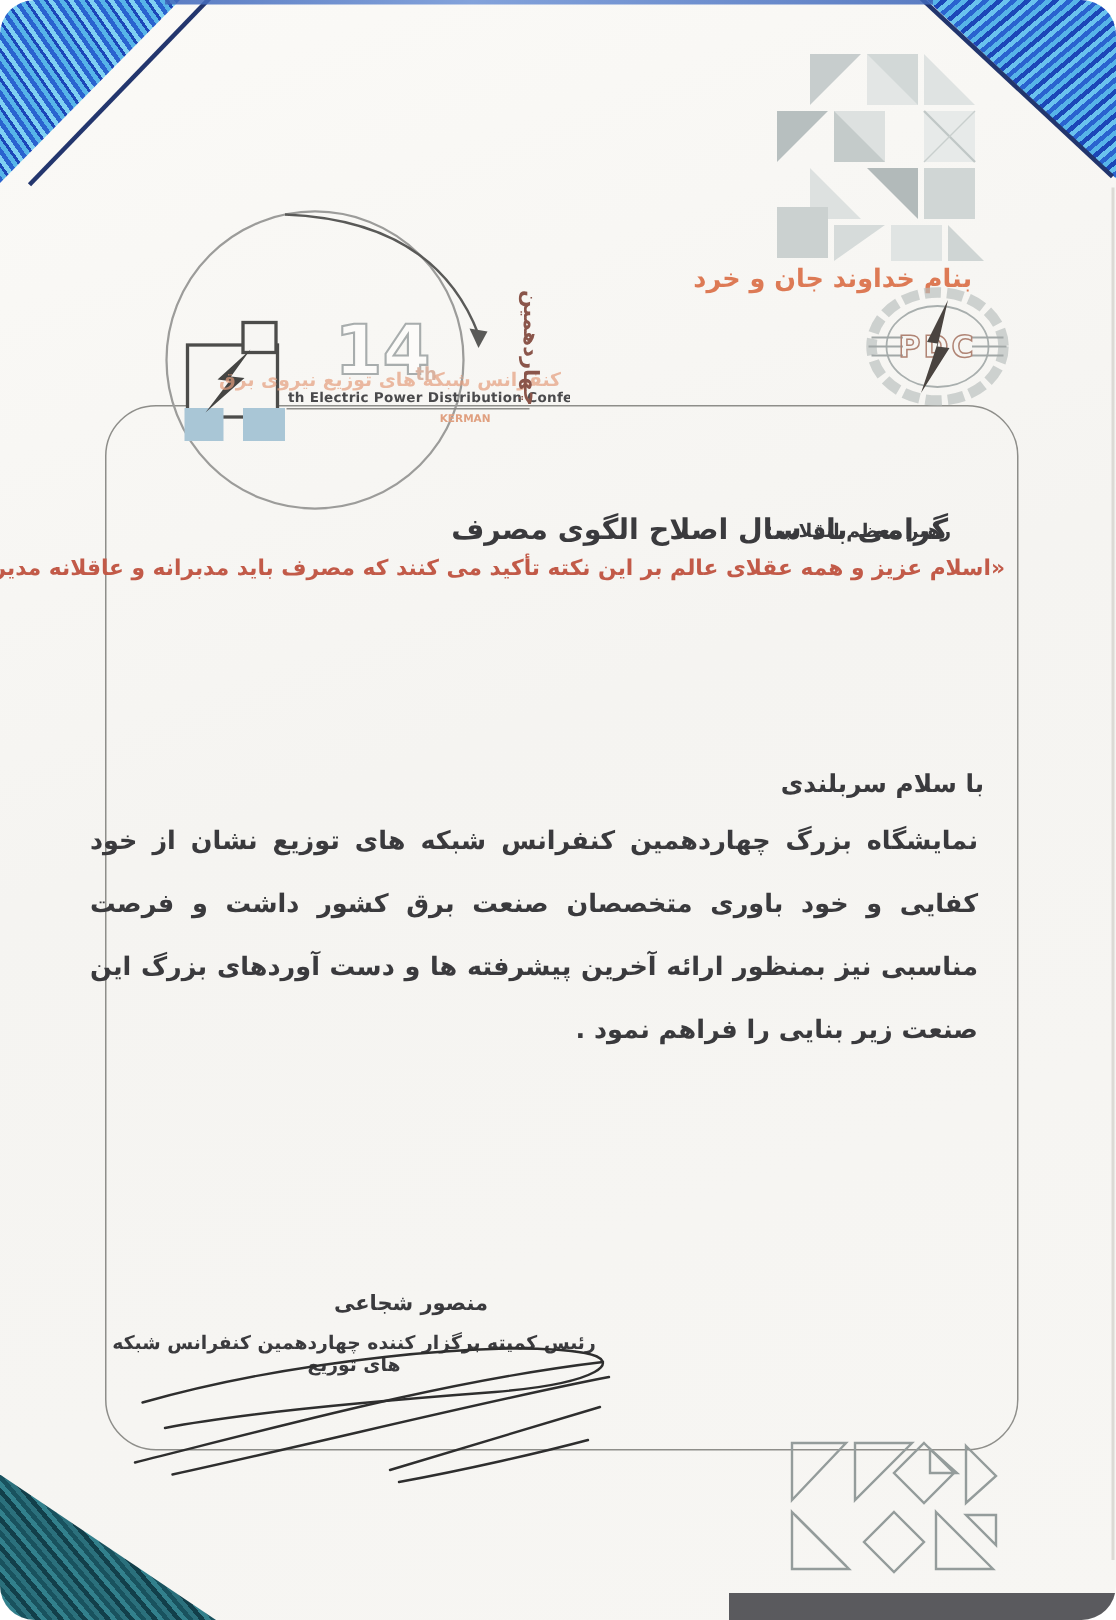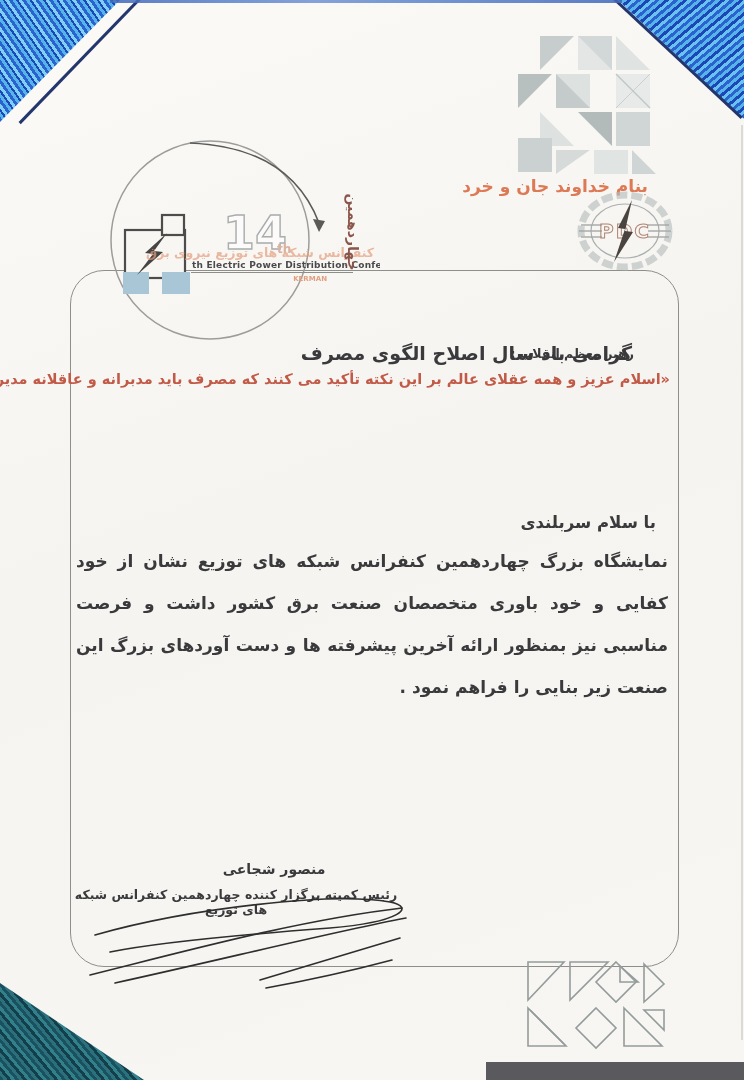--- a/index.html
+++ b/index.html
@@ -1,17 +1,17 @@
 <!DOCTYPE html>
 <html lang="fa"><head>
 <meta charset="utf-8">
 <style>
   html,body{margin:0;padding:0;}
   body{width:744px;height:1080px;overflow:hidden;font-family:"DejaVu Sans",sans-serif;}
-  .photo{position:relative;width:744px;height:1080px;background:linear-gradient(160deg,#fbfaf7 0%,#f5f4f1 45%,#f7f6f3 100%);overflow:hidden;}
+  .photo{position:relative;width:744px;height:1080px;background:linear-gradient(160deg,#fbfaf7 0%,#f5f4f1 45%,#f7f6f3 100%);overflow:hidden;border-radius:23px;}
   .abs{position:absolute;}
   
   .corner{position:absolute;z-index:1;}
   .corner-tl{left:0;top:0;width:120px;height:122px;
     background:repeating-linear-gradient(55deg,#2a63cf 0 3px,#57b4e8 3px 6px,#1c47b8 6px 8px,#7fd0f2 8px 11px);
     clip-path:polygon(0 0,100% 0,0 100%);}
   .corner-tl-edge{left:-8px;top:57px;width:180px;height:2.5px;background:#23366e;transform:rotate(-46deg);z-index:1;}
   .corner-tr{right:0;top:0;width:126px;height:119px;
     background:repeating-linear-gradient(140deg,#2a63cf 0 3px,#57b4e8 3px 6px,#1c47b8 6px 9px,#6ac2ee 9px 12px);
     clip-path:polygon(0 0,100% 0,100% 100%);}
@@ -23,21 +23,21 @@
   .right-edge{right:1px;top:125px;width:2px;height:915px;background:#dcdad5;z-index:1;}
   
   .frame{left:70px;top:270px;width:607px;height:695px;border:1.6px solid #8e8e8a;border-radius:34px;z-index:2;}
   
   .fa{direction:rtl;color:#3a3a3d;font-weight:700;}
   .slogan{right:112px;top:306px;font-size:19px;z-index:5;margin-top:36px;}
   .attrib{right:110px;top:346px;font-size:12.5px;z-index:5;margin-left:12px;}
   .quote{right:74px;top:371px;width:596px;font-size:14.5px;color:#c25а48;color:#c25a48;text-align:right;white-space:nowrap;z-index:5;letter-spacing:-.2px;}
   .recipient{right:86px;top:440px;font-size:17.5px;z-index:5;}
   .salutation{right:88px;top:513px;font-size:16.5px;z-index:5;}
-  .para{right:76px;width:592px;font-size:17px;line-height:42px;text-align:justify;z-index:5;}
+  .para{right:92px;width:592px;font-size:17px;line-height:42px;text-align:justify;z-index:5;}
   .para1{top:540px;}
   .para2{top:697px;}
   .signer-name{left:186px;top:861px;width:176px;text-align:center;font-size:14px;z-index:5;}
   .signer-title{left:70px;top:887px;width:332px;text-align:center;font-size:12.5px;z-index:5;}
   .bismillah{right:96px;top:176px;font-size:17px;color:#dd7a55;z-index:4;letter-spacing:-.3px;}
   .ordinal{left:353px;top:232px;transform:translate(-50%,-50%) rotate(90deg);font-size:14px;color:#8a554a;z-index:4;white-space:nowrap;}
   svg{position:absolute;}
   .tapbar{left:486px;top:1042px;width:258px;height:38px;background:rgba(78,78,82,.93);z-index:9;display:flex;align-items:flex-end;justify-content:center;color:#f4f4f3;font-size:19px;margin-top:20px;}
   .tapbar b{margin-left:6px;}
 </style>

